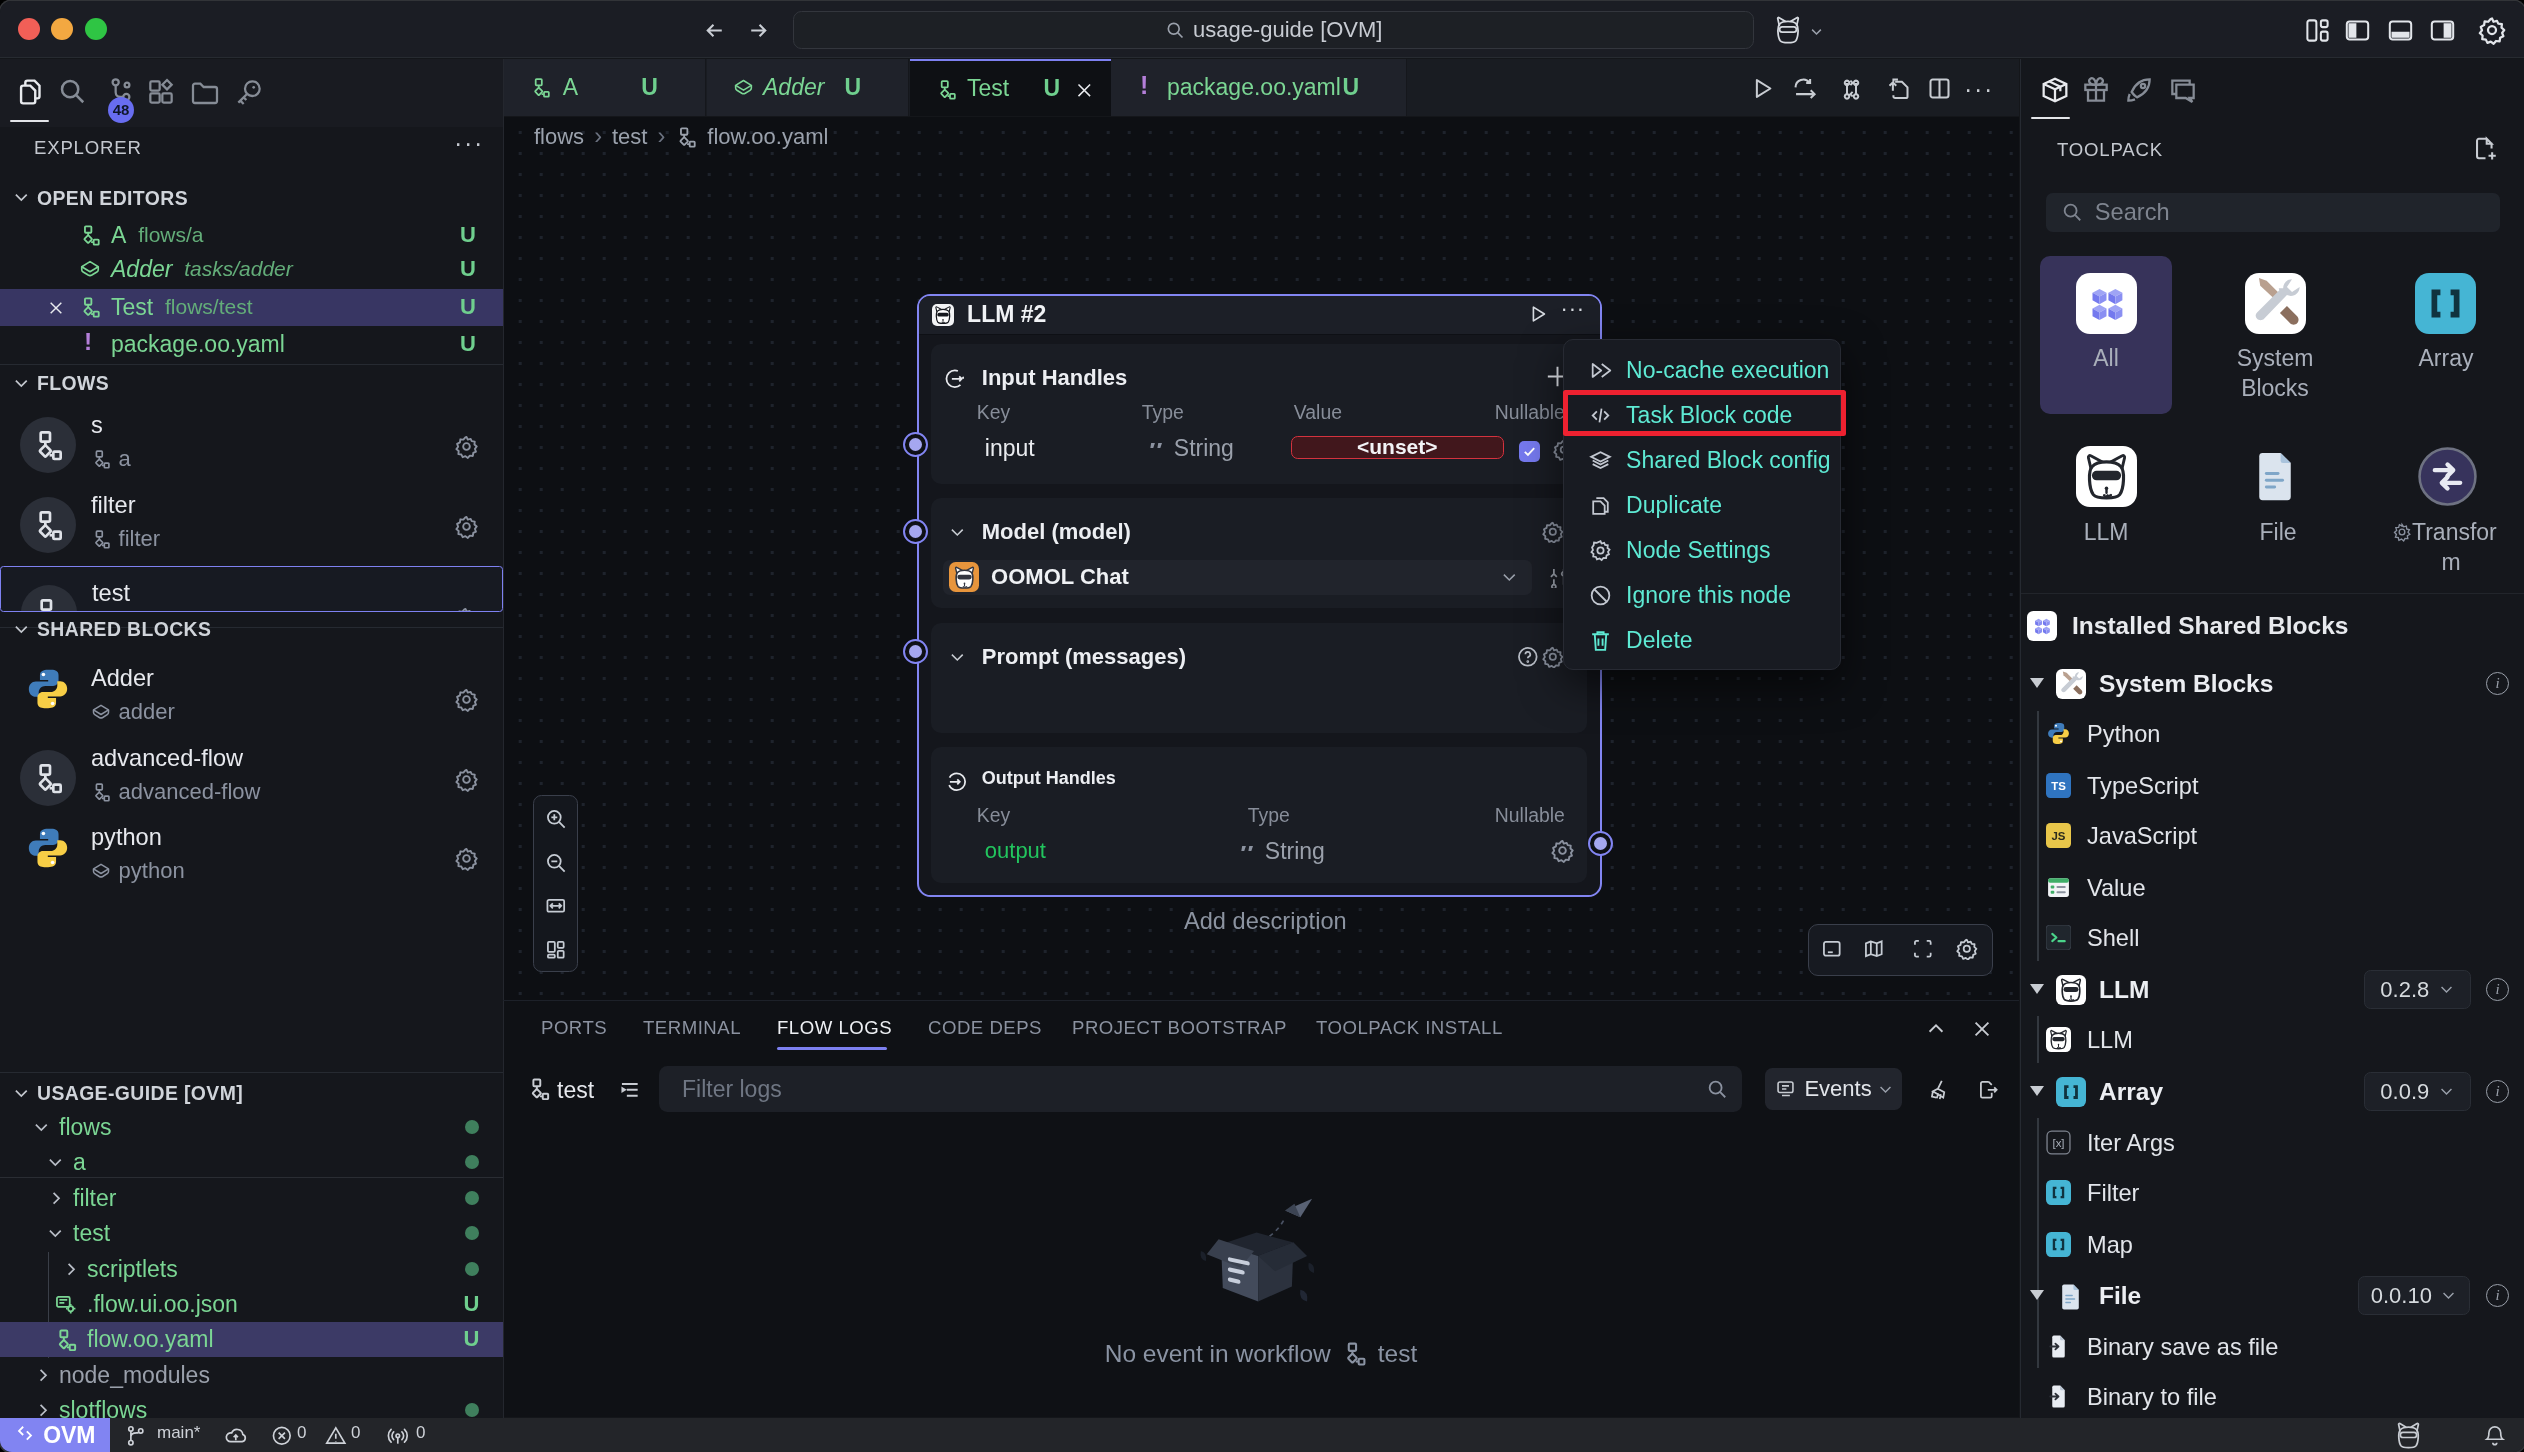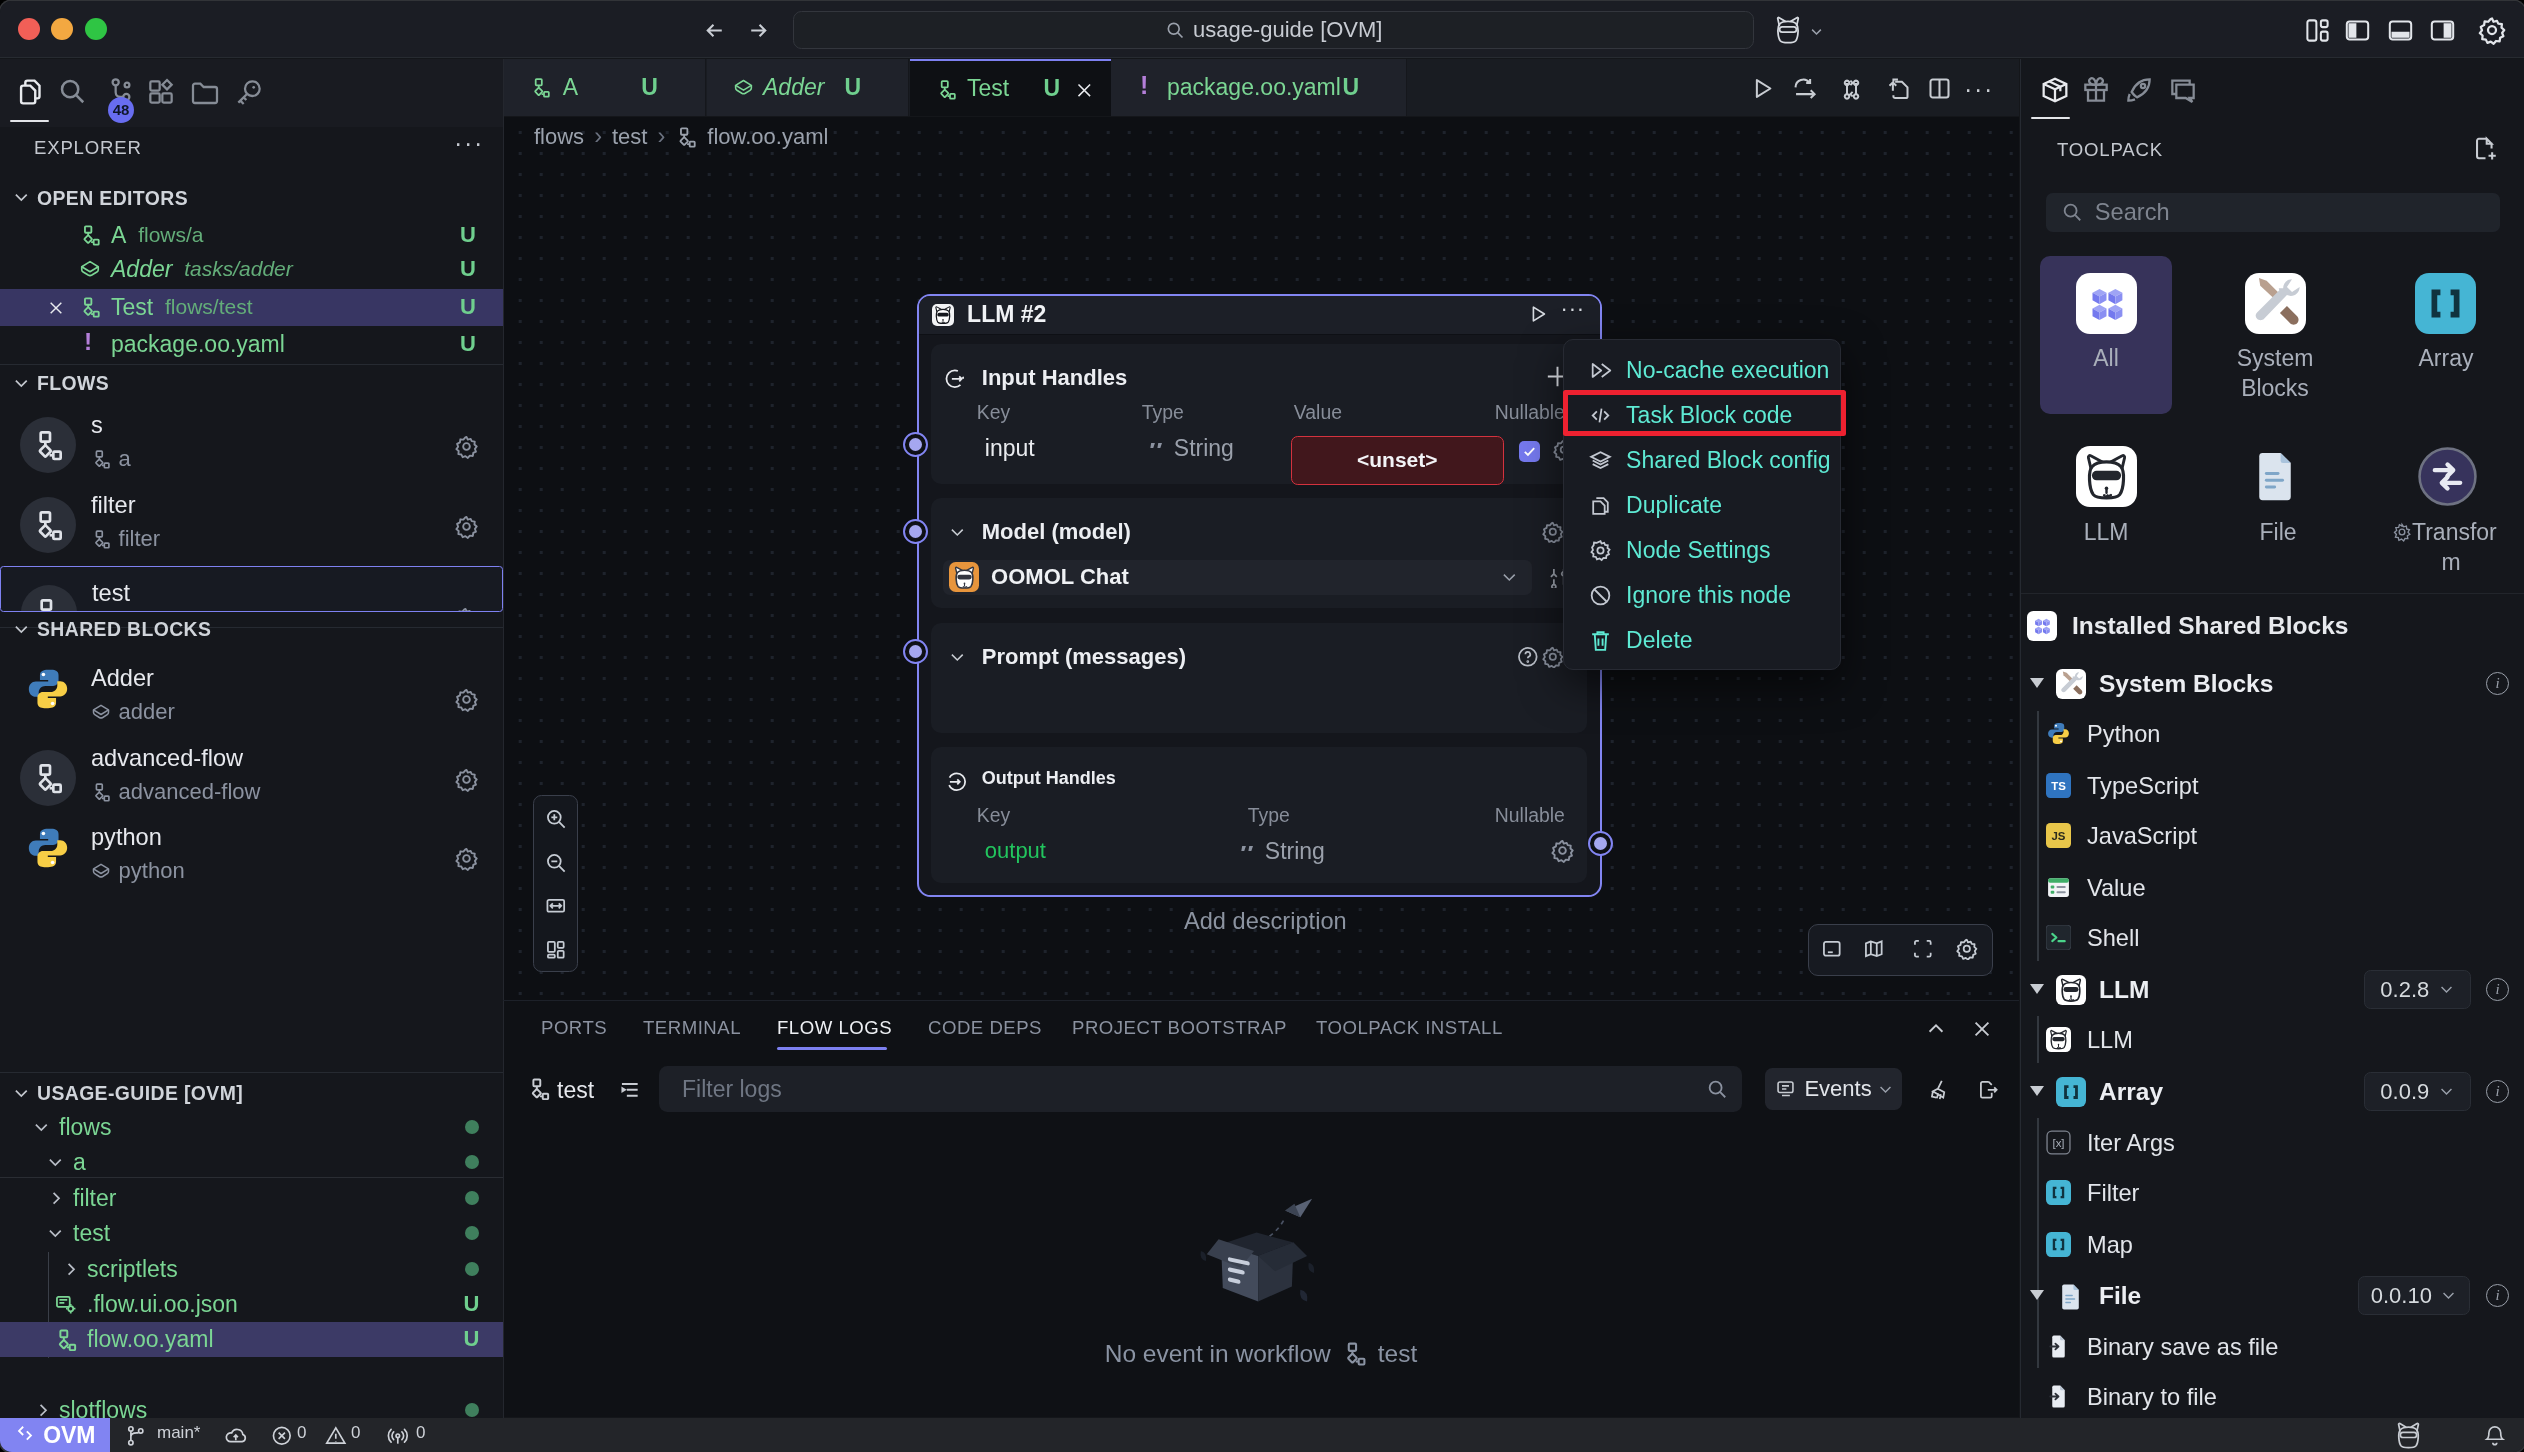--- a/index.html
+++ b/index.html
@@ -430,20 +430,26 @@
         <span class="green" style="margin-left:87px">.flow.ui.oo.json</span>
         <span class="uu" style="right:23.6px">U</span>
       </div>
     <div class="trow" style="top:1321px;background:#3c3a66">
         <svg class="abs" style="left:54px;top:5.9px;color:#7bd694" width="23.6" height="23.6" viewBox="0 0 24 24">
           <use href="#flowic"></use>
         </svg>
         <span class="green" style="margin-left:87px">flow.oo.yaml</span>
         <span class="uu" style="right:23.6px">U</span>
       </div>
+    <div class="trow" style="top:1357px">
+        <svg class="tchev" style="left:34px" viewBox="0 0 24 24">
+          <path d="M8.5 5l7 7-7 7"></path>
+        </svg>
+        <span style="margin-left:59px;color:#9aa0ab">node_modules</span>
+      </div>
     <div class="trow" style="top:1392px">
         <svg class="tchev" style="left:34px" viewBox="0 0 24 24">
           <path d="M8.5 5l7 7-7 7"></path>
         </svg>
         <span class="green" style="margin-left:59px">slotflows</span>
         <span class="gdot"></span>
       </div>
   </div>
   <div id="tabbar">
     <div class="tab" style="left:0.8px;width:202px">
@@ -566,21 +572,21 @@
           </svg>
         <span class="colh" style="left:46px;top:57px">Key</span>
         <span class="colh" style="left:211px;top:57px">Type</span>
         <span class="colh" style="left:363px;top:57px">Value</span>
         <span class="colh" style="left:564px;top:57px">Nullable</span>
         <span class="abs" style="left:54px;top:91px;font-size:23px;color:#e9ebef">input</span>
         <svg class="abs" style="left:216px;top:94px;color:#8b92a0" width="20" height="20" viewBox="0 0 24 24" fill="currentColor">
             <path d="M5 6h4.5l-2 6H4zM13.5 6H18l-2 6h-3.5z"></path>
           </svg>
         <span class="abs" style="left:243px;top:91px;font-size:23px;color:#9aa0ab">String</span>
-        <div class="abs flex" style="left:360px;top:92px;width:213px;height:49px;background:#41171c;border:1.7px solid #d4323e;border-radius:6.7px;justify-content:center;color:#f2f3f6;font-size:21px;font-weight:bold">&lt;unset&gt;</div>
+        <div class="abs flex" style="left:360px;top:92px;width:213px;height:23px;background:#41171c;border:1.7px solid #d4323e;border-radius:6.7px;justify-content:center;color:#f2f3f6;font-size:21px;font-weight:bold">&lt;unset&gt;</div>
         <div class="abs flex" style="left:588px;top:97px;width:21px;height:21px;background:#7579ee;border-radius:5px;justify-content:center">
             <svg width="15" height="15" viewBox="0 0 24 24" fill="none" stroke="#fff" stroke-width="3">
               <path d="M4.5 12.5l5 5 10-11"></path>
             </svg>
           </div>
         <svg class="abs" style="left:621px;top:94px;color:#8b92a0" width="23.6" height="23.6" viewBox="0 0 24 24">
             <use href="#gearic"></use>
           </svg>
       </div>
       <div class="ncard" style="top:202px;height:110px">

